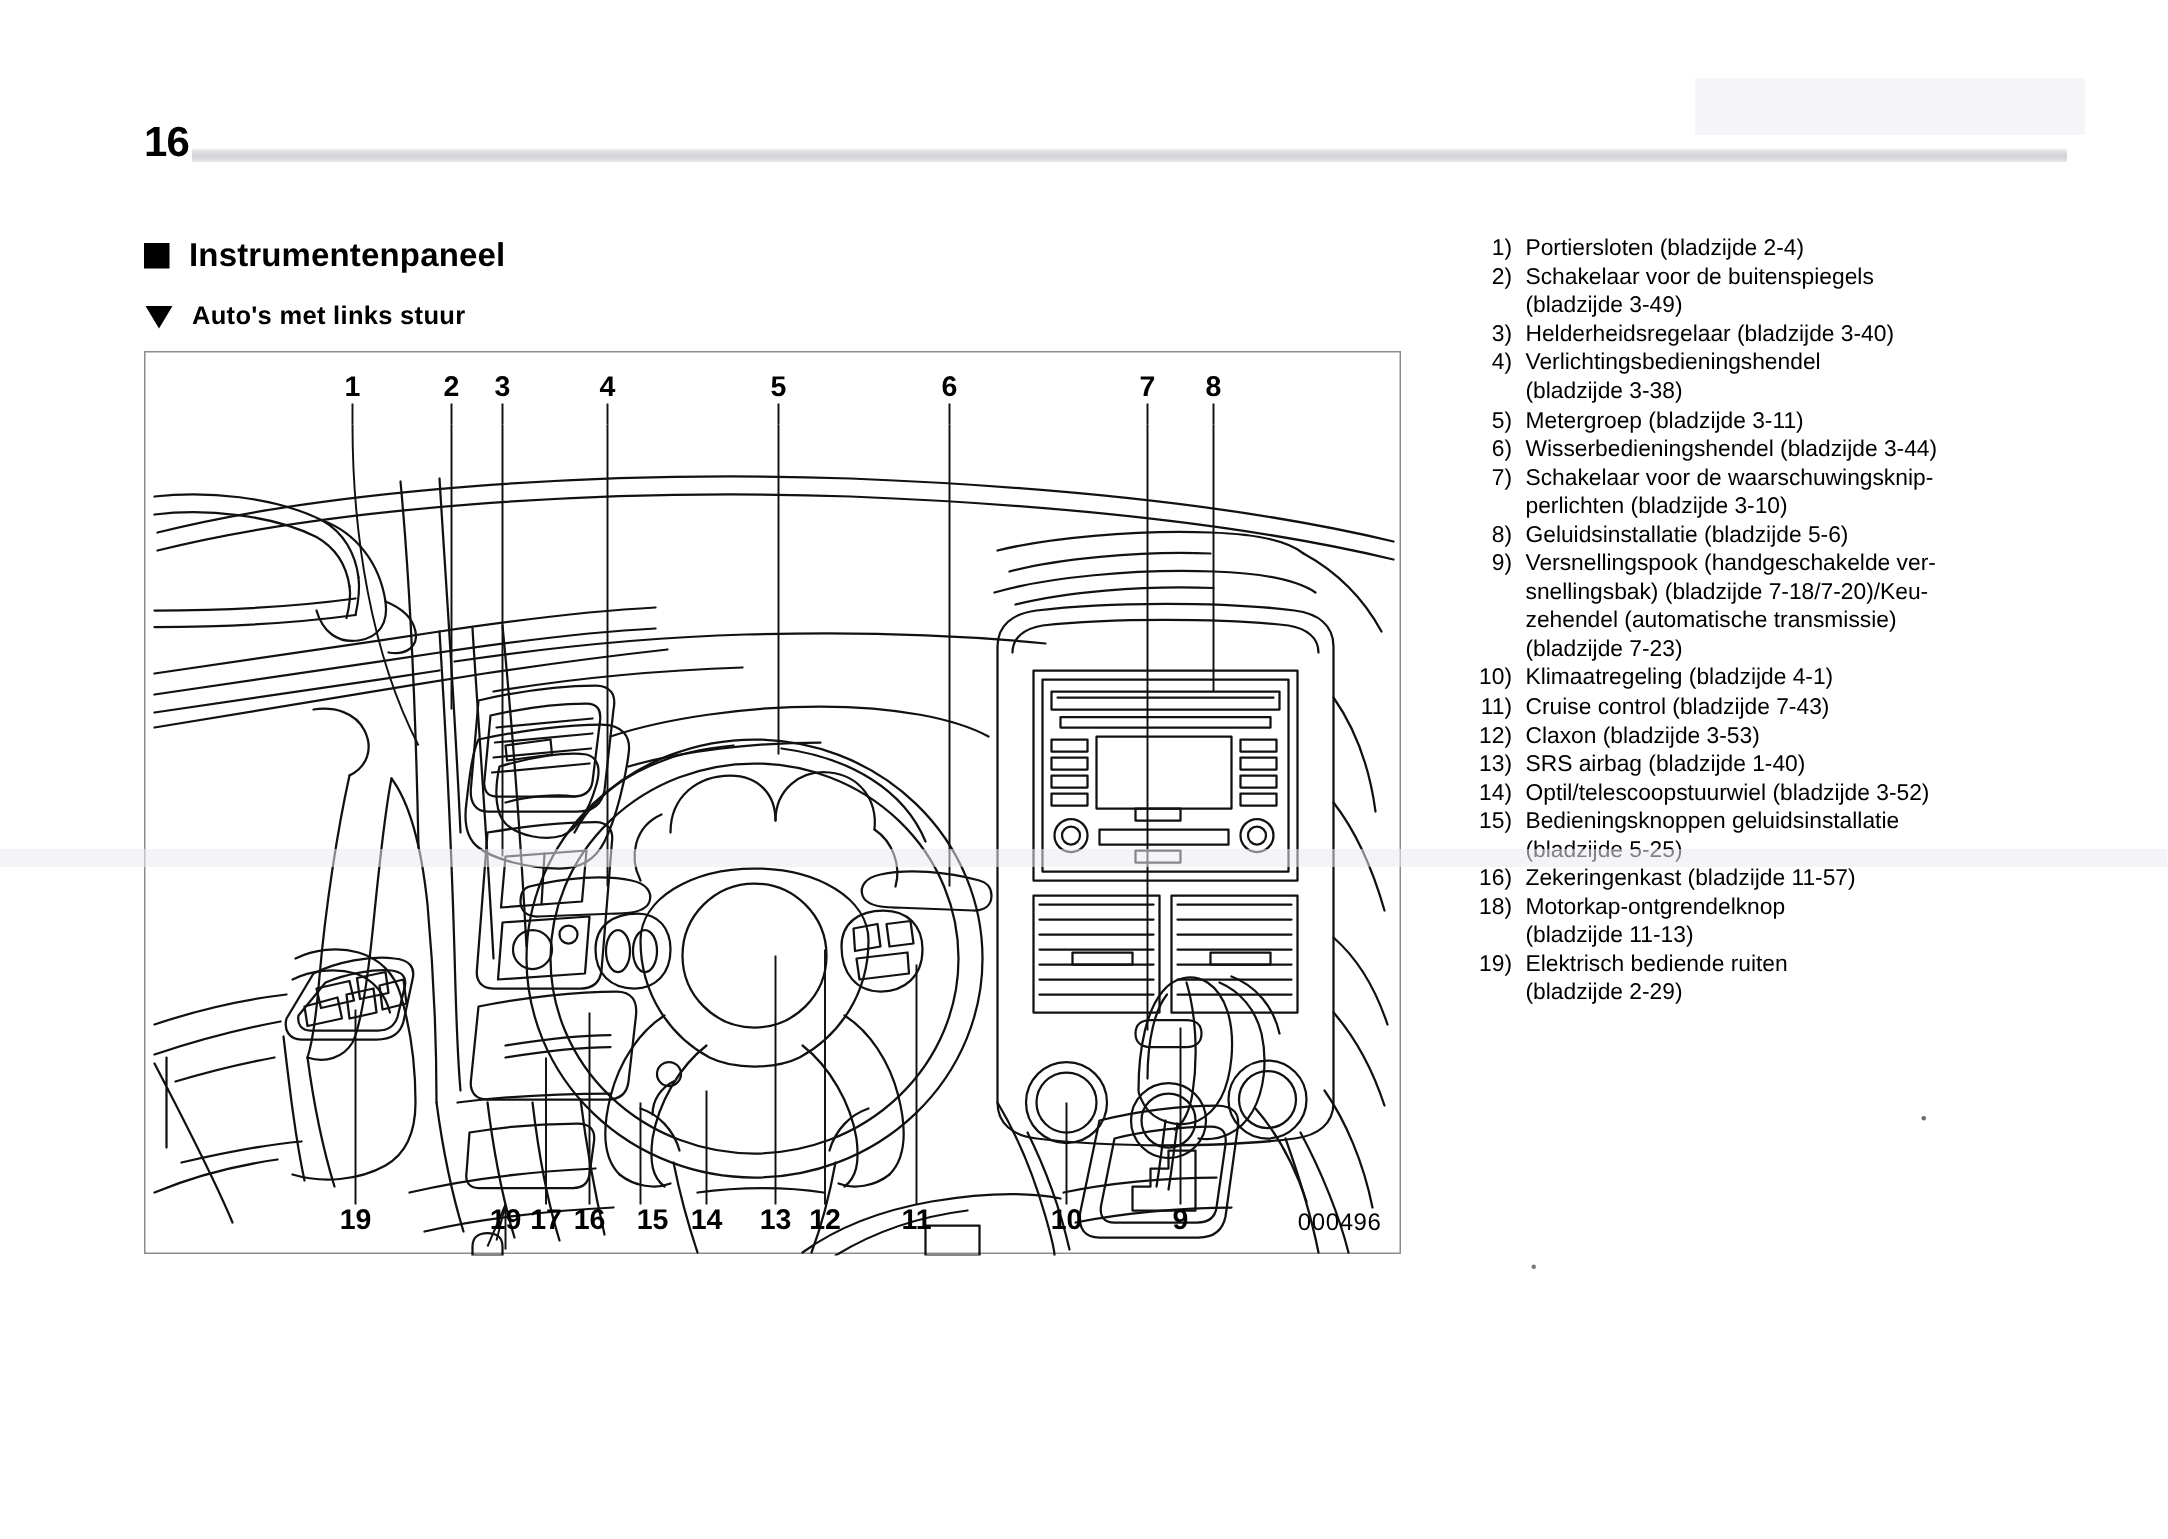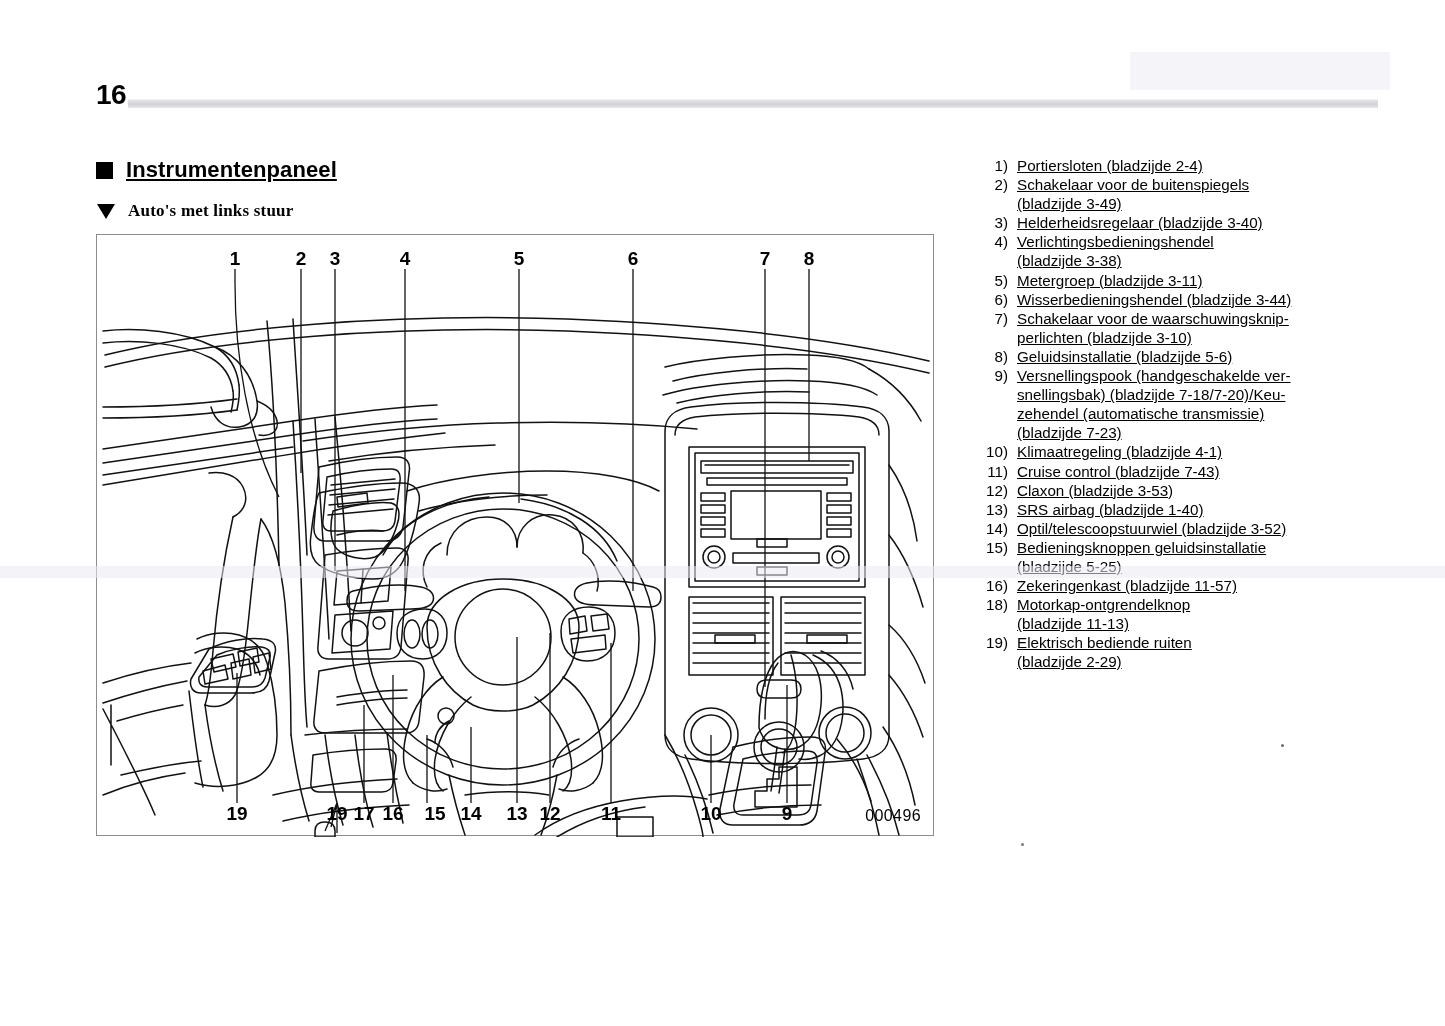--- a/index.html
+++ b/index.html
@@ -45,21 +45,20 @@
   }
 
   
   #section-heading {
     position: absolute;
     left: 96px;
     top: 157px;
     display: flex;
     align-items: center;
     gap: 13px;
-    text-decoration: underline;
   }
   .sq-bullet {
     width: 17px;
     height: 17px;
     background: #000;
     display: block;
   }
   #section-heading .htext {
     font-size: 22px;
     font-weight: bold;
@@ -78,21 +77,20 @@
     height: 0;
     border-left: 9px solid transparent;
     border-right: 9px solid transparent;
     border-top: 15px solid #000;
     display: block;
   }
   #sub-heading .htext {
     font-size: 17px;
     font-weight: bold;
     letter-spacing: 0.2px;
-    font-family: Liberation Serif, serif;
   }
 
   
   #figure-frame {
     position: absolute;
     left: 96px;
     top: 234px;
     width: 838px;
     height: 602px;
     border: 1.5px solid #8c8c90;
@@ -144,21 +142,20 @@
     width: 38px;
     flex: 0 0 38px;
     text-align: right;
     padding-right: 9px;
     box-sizing: border-box;
     white-space: nowrap;
   }
   .legend-text {
     flex: 1;
     white-space: pre-line;
-    text-decoration: underline;
   }
   .stray-dot {
     position: absolute;
     left: 1281px;
     top: 744px;
     width: 3px;
     height: 3px;
     background: #6a6a6a;
     border-radius: 50%;
   }

